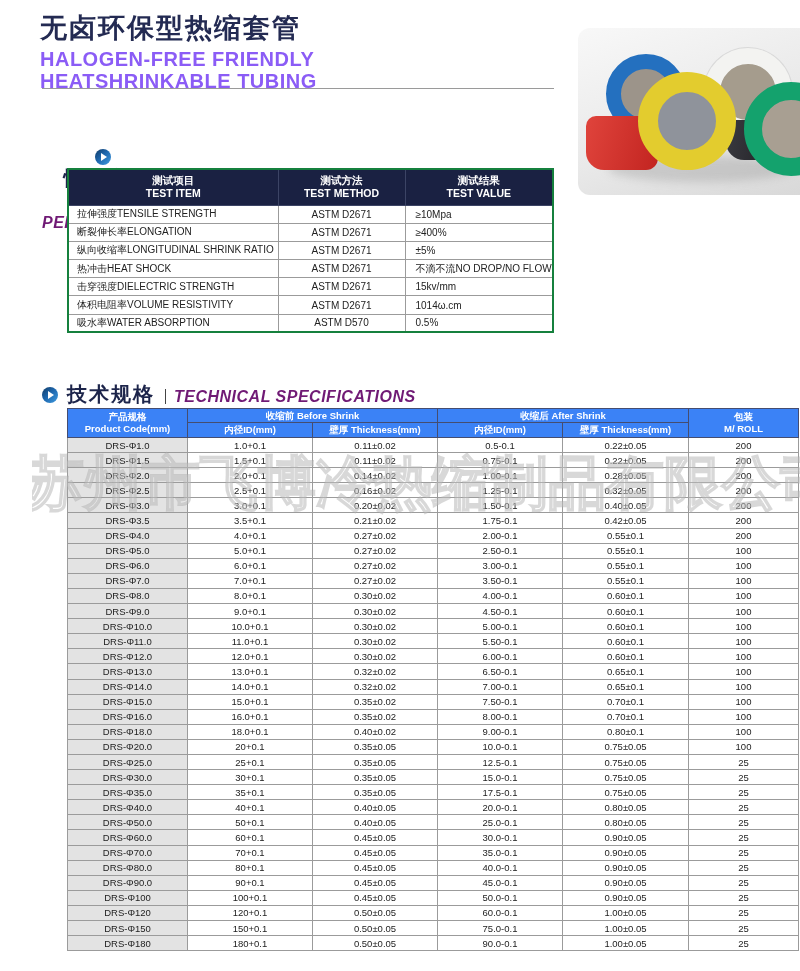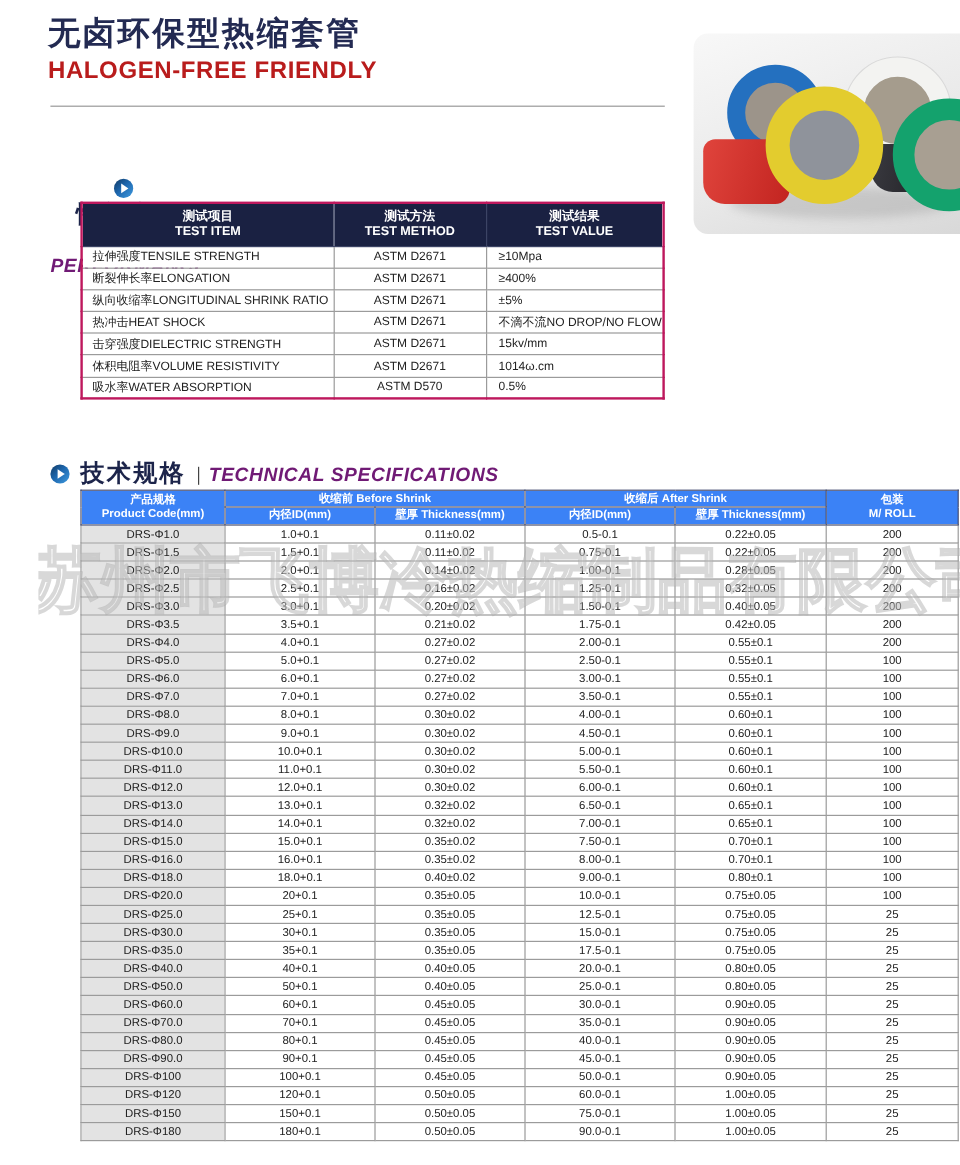--- a/index.html
+++ b/index.html
@@ -4,21 +4,21 @@
 <style>
   * { margin:0; padding:0; box-sizing:border-box; }
   html,body { background:#fff; }
   body { font-family:"Liberation Sans", sans-serif; color:#333; }
   .page { position:relative; width:800px; height:971px; background:#fff; overflow:hidden;margin-left:32px; }
 
   
   .title-cn { position:absolute; left:8px; top:10px; font-size:27px; font-weight:bold;
               color:#232a52; letter-spacing:2px; }
   .title-en { position:absolute; left:8px; top:48px; font-size:20px; line-height:22px;
-              color:#b91c1c; letter-spacing:0.5px; font-weight:bold; }
+              color:#8b5cf6; letter-spacing:0.5px; font-weight:bold; }
   .header-rule { position:absolute; left:10px; top:88px; width:512px; height:1px; background:#9a9a9a; }
 
   
   .photo { position:absolute; left:546px; top:28px; width:244px; height:167px;
            border-radius:12px; background:linear-gradient(160deg,#f8f8f8 0%,#e9e9e9 55%,#d7d7d7 100%);
            overflow:hidden; }
   .roll { position:absolute; border-radius:50%; }
   .band { position:absolute; border-radius:10px 14px 12px 18px; }
   .shadow { position:absolute; left:30px; top:128px; width:185px; height:26px; border-radius:50%;
             background:rgba(120,120,120,.25); filter:blur(4px); }
@@ -33,21 +33,21 @@
   .sec-cn { font-size:20px; font-weight:bold; color:#1c244a; letter-spacing:2px; }
   .sec-sep { width:1px; height:15px; background:#444; margin:3px 8px 0 10px; }
   .sec-en { font-size:16px; font-weight:bold; color:#701a75; letter-spacing:0.5px; margin-top:4px;font-style:italic; }
 
   
   table { border-collapse:collapse; table-layout:fixed; }
   th, td { overflow:hidden; white-space:nowrap; }
 
   
   .perf-table { position:absolute; left:35px; top:168px; width:485px;
-                border:2px solid #be185d; }
+                border:2px solid #15803d; }
   .perf-table th { background:#1a2142; color:#fff; font-size:10.5px; font-weight:bold;
                    height:36px; text-align:center; border:1px solid #3c4465; line-height:13px; }
   .perf-table td { height:18.2px; font-size:10px; border:1px solid #9b9b9b; background:#fff; color:#222; }
   .perf-table td.c-item { text-align:left; padding-left:8px; }
   .perf-table td.c-method { text-align:center; }
   .perf-table td.c-value { text-align:left; padding-left:10px; }
 
   
   .spec-table { position:absolute; left:35px; top:408px; width:731px; border:1px solid #555; }
   .spec-table th { background:#3b82f6; color:#fff; font-size:9.5px; font-weight:bold;
@@ -65,20 +65,21 @@
                color:rgba(255,255,255,0.22); -webkit-text-stroke:1.5px rgba(168,168,168,0.45); }
 </style>
 </head>
 <body>
 
 <div class="page">
 
   <div class="title-cn">无卤环保型热缩套管</div>
   <div class="title-en">
     <div>HALOGEN-FREE FRIENDLY</div>
+    <div>HEATSHRINKABLE TUBING</div>
   </div>
   <div class="header-rule"></div>
 
   <div class="photo">
     <div class="shadow"></div>
     <div class="roll" style="left:28px; top:26px; width:80px; height:80px; border:15px solid #2470bf; background:#9c948a;"></div>
     <div class="band" style="left:8px; top:88px; width:72px; height:54px; background:linear-gradient(105deg,#e0443c,#c22420);"></div>
     <div class="roll" style="left:126px; top:20px; width:88px; height:88px; border:16px solid #f3f3f1; background:#a59c8d; box-shadow:0 0 0 1px #d9d9d9;"></div>
     <div class="band" style="left:148px; top:92px; width:62px; height:40px; background:linear-gradient(100deg,#3a3a40,#1c1c20);"></div>
     <div class="roll" style="left:60px; top:44px; width:98px; height:98px; border:20px solid #e3cc2e; background:#8f939b;"></div>

